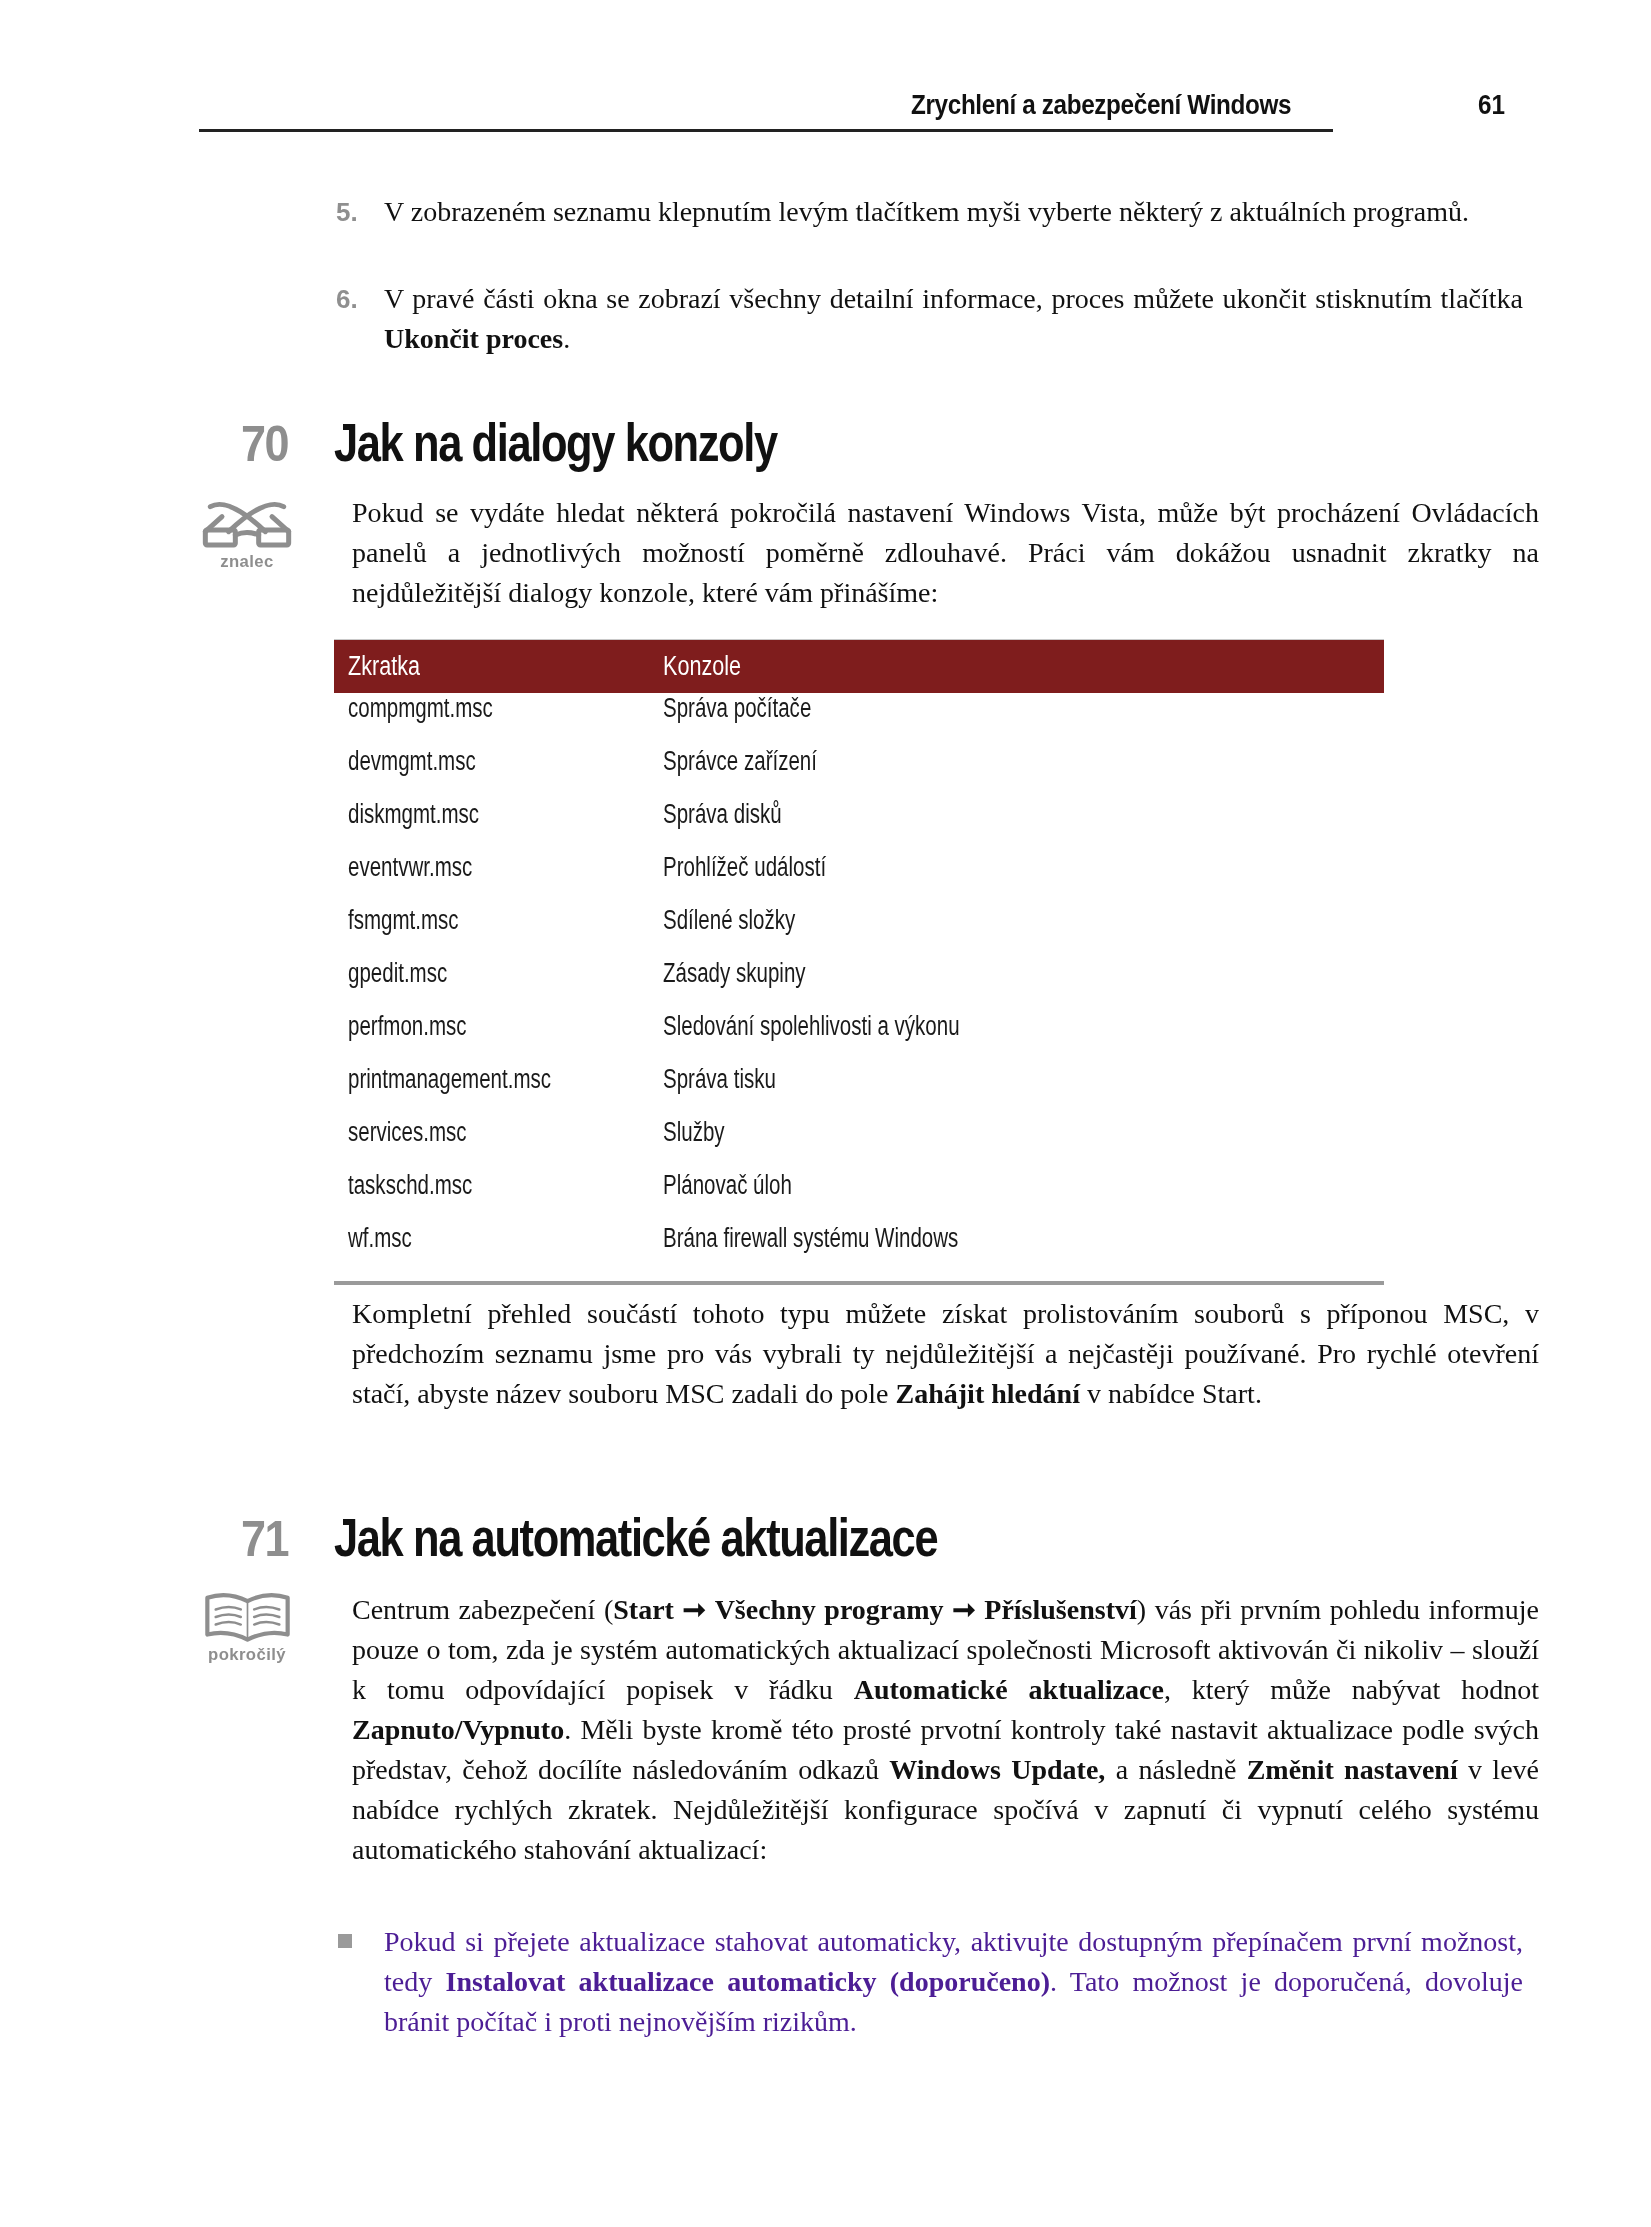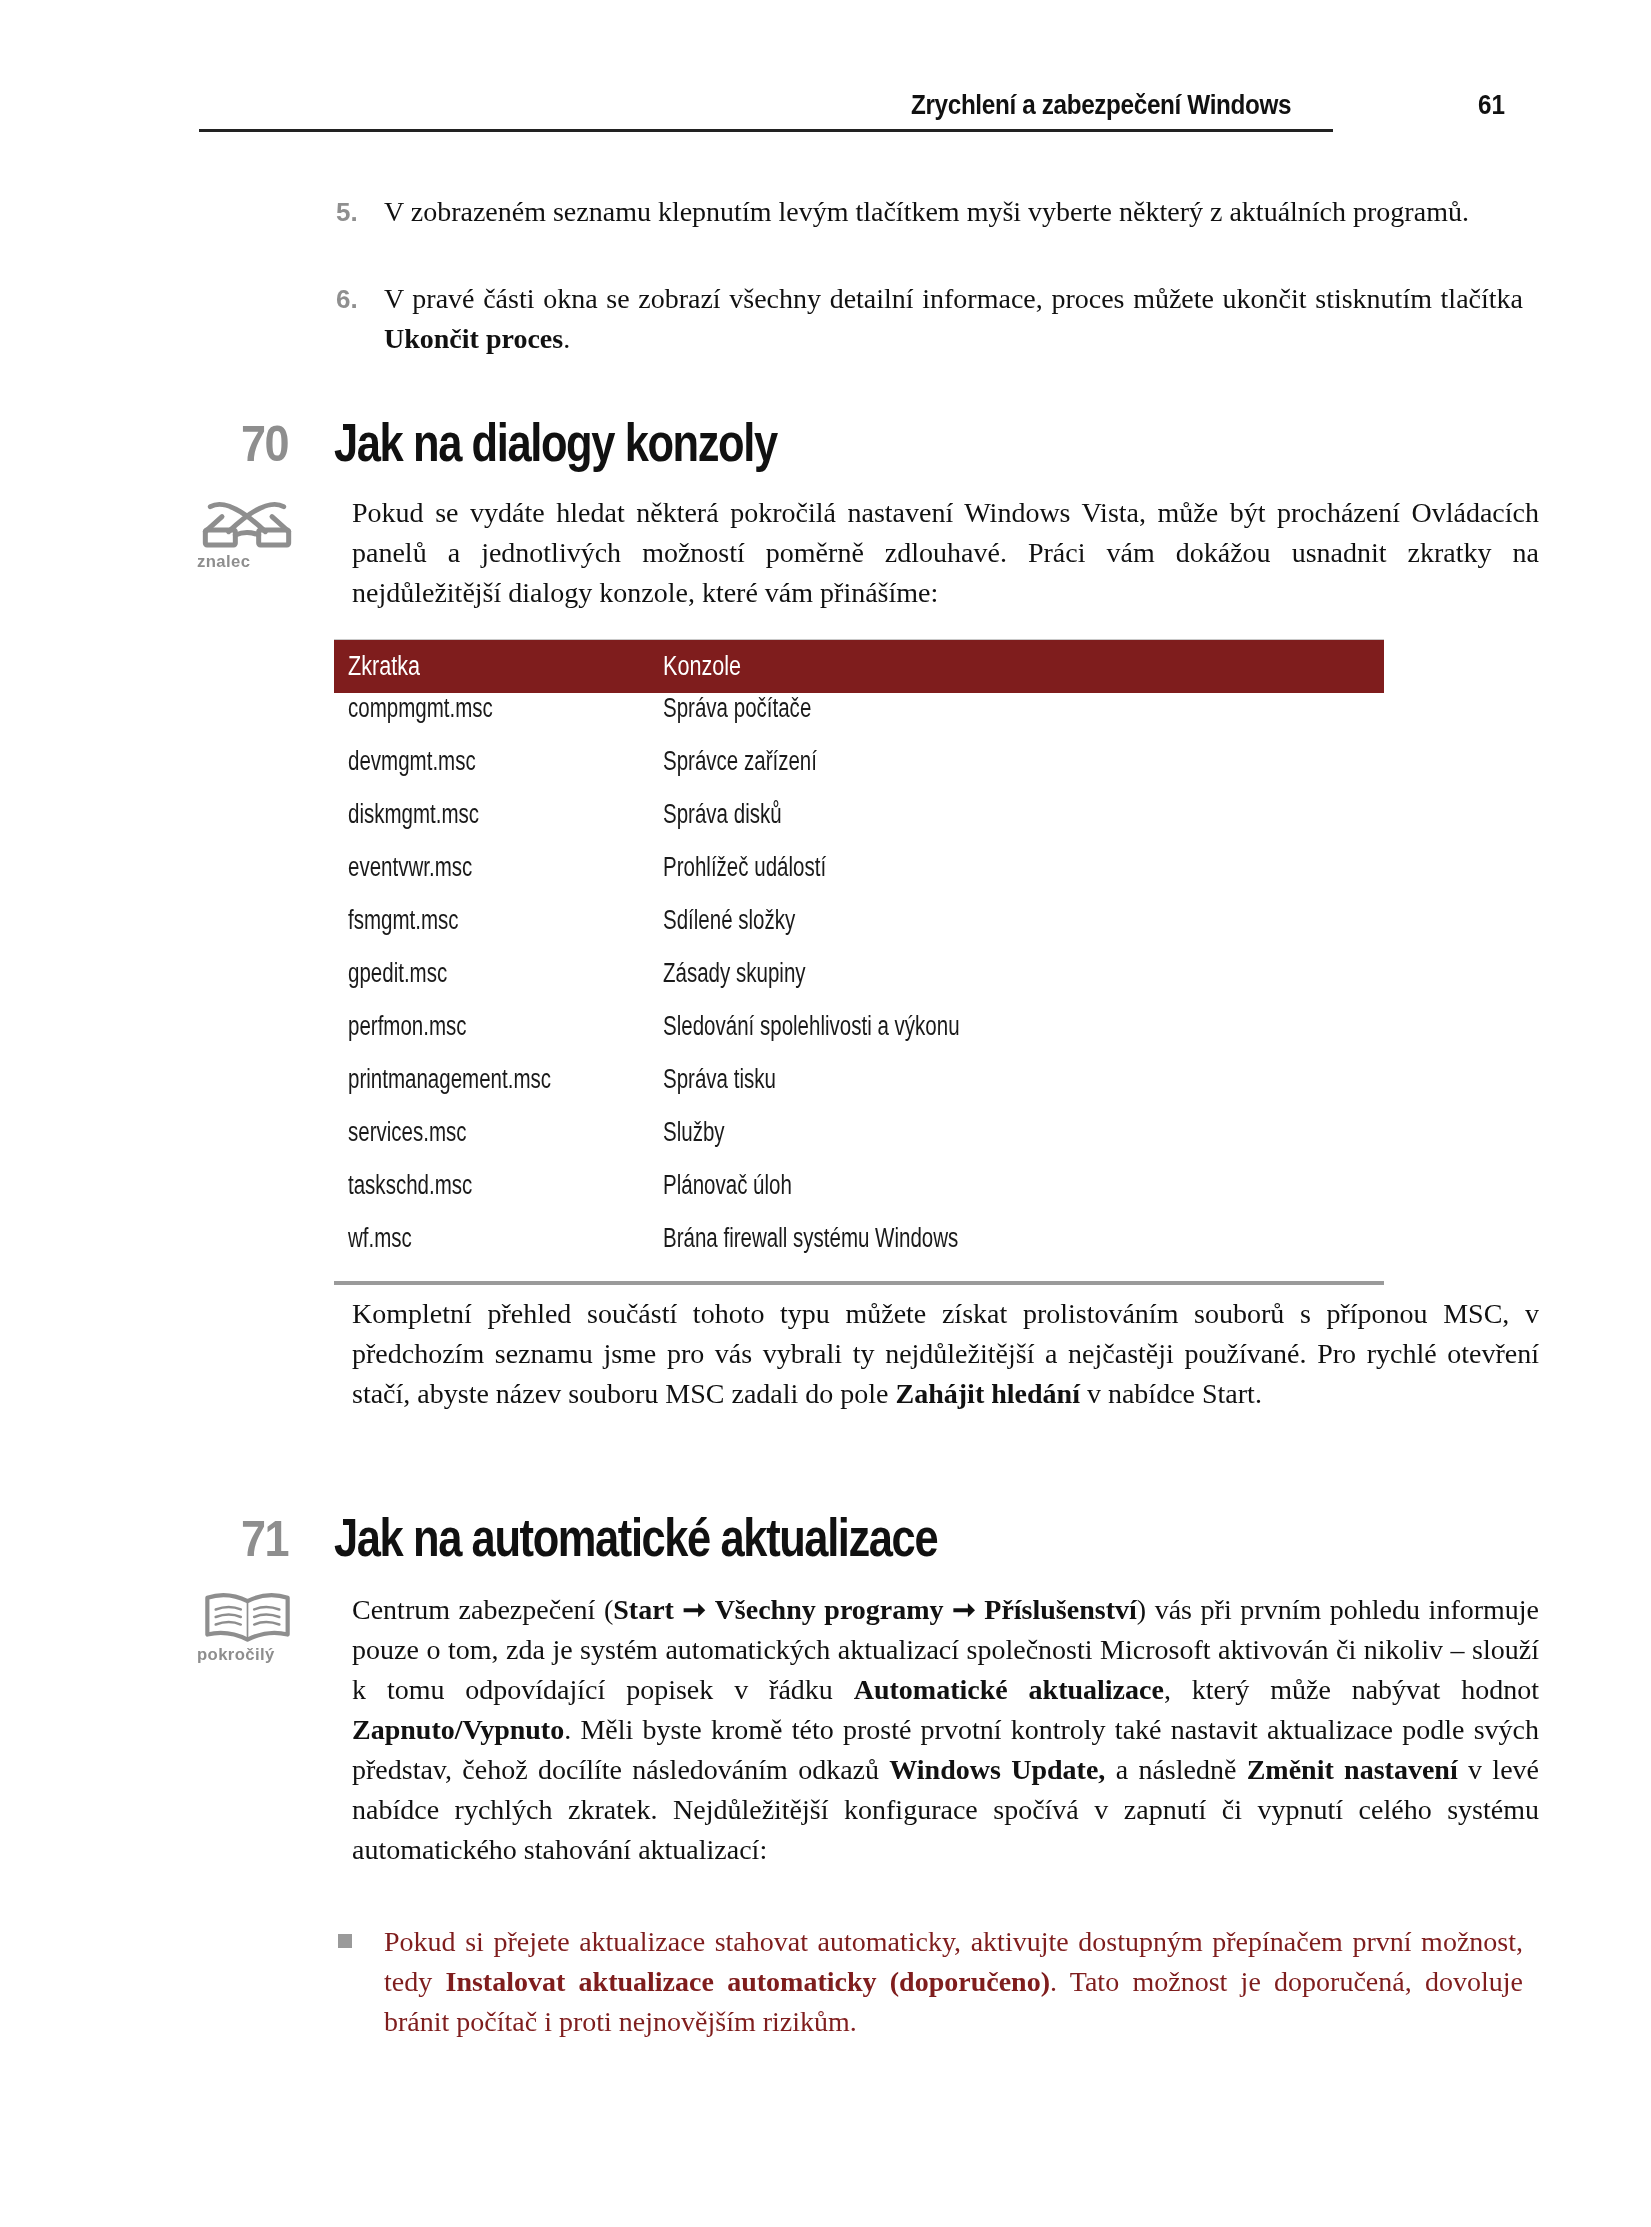--- a/index.html
+++ b/index.html
@@ -15,36 +15,36 @@
     .body-text b { font-weight: bold; }
 
     
     .num-item { position: absolute; left: 336px; width: 1187px; font-family: "Liberation Serif", serif; font-size: 28px; line-height: 40px; color: #111; text-align: justify; padding-left: 48px; box-sizing: border-box; }
     .num-item .num { position: absolute; left: 0; top: 0; font-family: "Liberation Sans", sans-serif; font-weight: bold; color: #8f8f8f; font-size: 26px; }
 
     
     .sec-num { position: absolute; width: 100px; text-align: right; font-family: "Liberation Sans", sans-serif; font-weight: bold; font-size: 50px; color: #8e8e8e; letter-spacing: -1.7px; transform: scaleX(0.9); transform-origin: right center; }
     .sec-title { position: absolute; left: 334px; font-family: "Liberation Sans", sans-serif; font-weight: bold; font-size: 53px; color: #111; letter-spacing: -1.7px; white-space: nowrap; transform: scaleX(0.82); transform-origin: left center; }
 
-    .margin-icon { position: absolute; width: 100px; text-align: left; }
+    .margin-icon { position: absolute; width: 100px; text-align: center; }
     .margin-icon svg { display: block; margin: 0 auto; }
     .margin-icon .lbl { font-family: "Liberation Sans", sans-serif; font-weight: bold; font-size: 16.7px; color: #8e8e8e; margin-top: 1.7px; letter-spacing: 0.4px; }
 
     
     .tbl { position: absolute; left: 334px; top: 639px; width: 1050px; }
     .tbl-head { height: 53px; background: #7f1d1d; display: flex; align-items: center; border-top: 0.8px solid #c9c9c9; }
     .tbl-row { height: 53px; display: flex; align-items: flex-start; }
     .tbl .c1 { width: 329px; padding-left: 14px; box-sizing: border-box; }
     .tbl .c2 { flex: 1; }
     .tbl-head span { font-family: "Liberation Sans", sans-serif; font-size: 27px; color: #ffffff; transform: scaleX(0.8); transform-origin: left center; display: inline-block; white-space: nowrap; }
     .tbl-row span { font-family: "Liberation Sans", sans-serif; font-size: 27px; color: #1a1a1a; transform: scaleX(0.76); transform-origin: left center; display: inline-block; white-space: nowrap; font-weight: 300; }
     .tbl-bottom { height: 4.2px; background: #9a9a9a; margin-top: 5px; }
 
     
-    .bullet-item { position: absolute; left: 336px; width: 1187px; font-family: "Liberation Serif", serif; font-size: 28px; line-height: 40px; color: #7f1d1d; text-align: justify; padding-left: 48px; box-sizing: border-box; }
+    .bullet-item { position: absolute; left: 336px; width: 1187px; font-family: "Liberation Serif", serif; font-size: 28px; line-height: 40px; color: #4c1d95; text-align: justify; padding-left: 48px; box-sizing: border-box; }
     .bullet-item .sq { position: absolute; left: 1.7px; top: 11.7px; width: 14px; height: 14px; background: #9a9a9a; }
   </style>
 </head>
 <body>
 
 <div class="page">
 
   <div class="run-head">
     <span class="title">Zrychlení a zabezpečení Windows</span>
     <span class="pageno">61</span>

